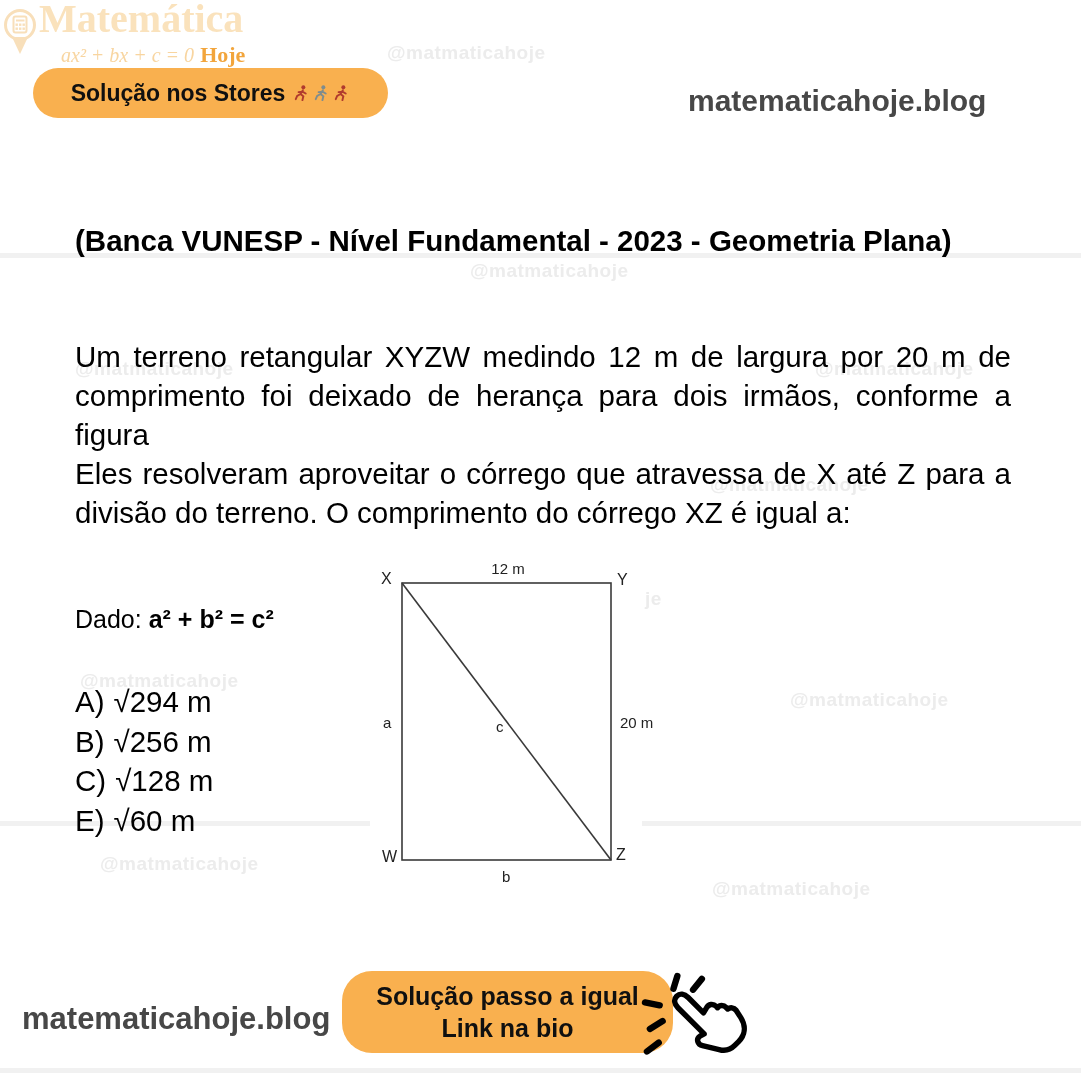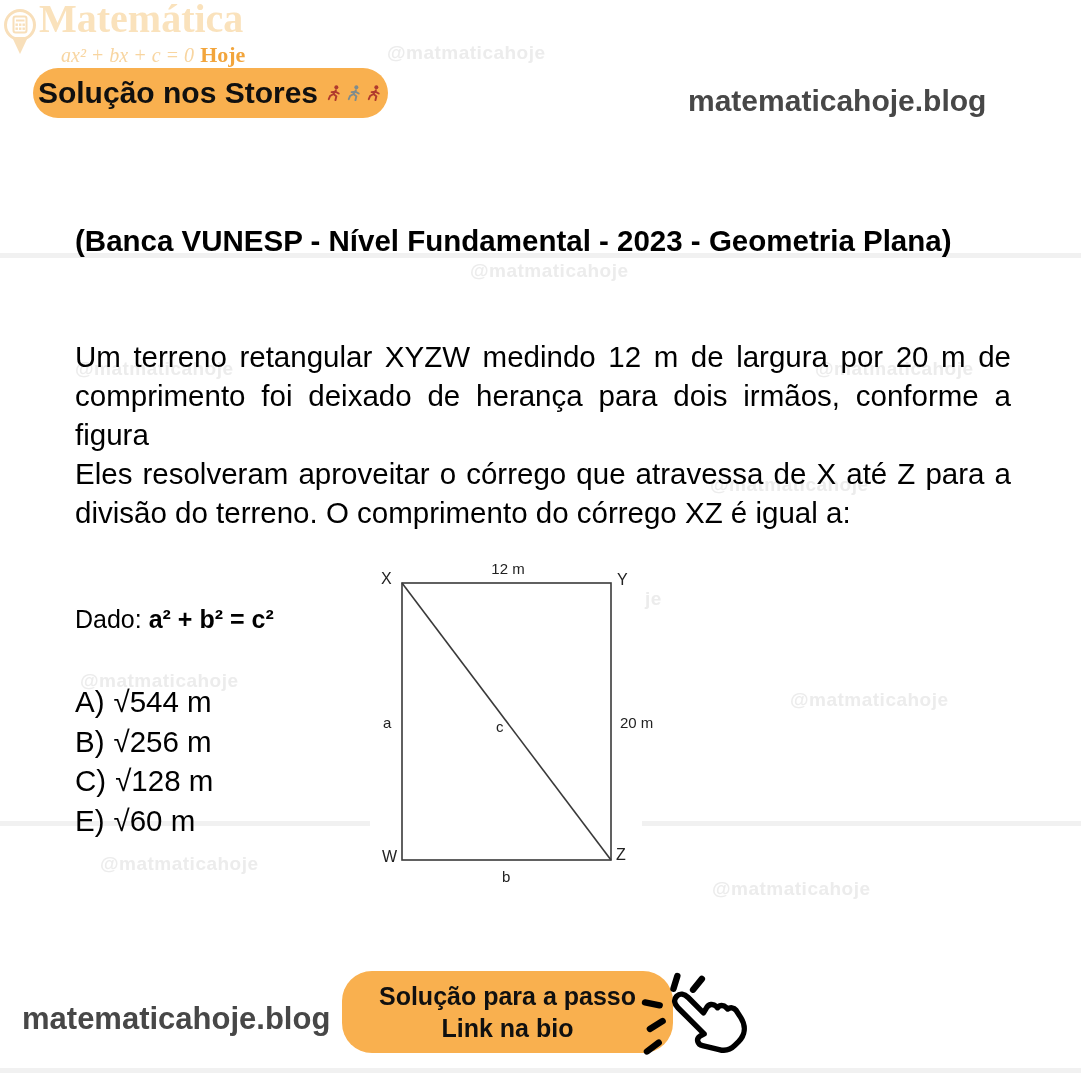--- a/index.html
+++ b/index.html
@@ -18,21 +18,21 @@
   .logo-title{font-family:"Liberation Serif",serif;font-weight:bold;font-size:40px;line-height:30px;
       color:var(--brand-cream,#FAE2BC);}
   .logo-row{display:flex;align-items:baseline;gap:6px;margin-top:-2px;margin-left:22px;}
   .logo-formula{font-family:"Liberation Serif",serif;font-style:italic;font-size:20px;color:#F8D5A0;margin-top:12px;}
   .logo-hoje{font-family:"Liberation Serif",serif;font-weight:bold;font-size:22px;color:var(--brand-orange,#F2A53C);}
 
   
   .btn-top{position:absolute;left:33px;top:68px;width:355px;height:50px;border-radius:25px;
       background:var(--accent-orange,#F9B04F);display:flex;align-items:center;justify-content:center;
       gap:3px;z-index:3;cursor:pointer;}
-  .btn-top .label{font-weight:bold;font-size:30px;color:#101010;}
+  .btn-top .label{font-weight:bold;font-size:23px;color:#101010;}
   .runners{display:flex;align-items:center;gap:1px;margin-left:3px;}
 
   .site-top{position:absolute;left:688px;top:84px;font-size:30px;font-weight:bold;
       color:var(--site-gray,#474747);z-index:3;}
   .site-bottom{position:absolute;left:22px;top:1001px;font-size:31px;font-weight:bold;
       color:var(--site-gray,#474747);z-index:3;}
 
   
   .header-text{position:absolute;left:75px;top:221px;width:936px;font-size:29.5px;font-weight:bold;
       line-height:39px;text-align:justify;color:#000;z-index:3;}
@@ -130,21 +130,21 @@
   <div class="header-text">(Banca VUNESP - Nível Fundamental - 2023 - Geometria Plana)</div>
 
   <div class="body-text">
     <p>Um terreno retangular XYZW medindo 12 m de largura por 20 m de comprimento foi deixado de herança para dois irmãos, conforme a figura</p>
     <p>Eles resolveram aproveitar o córrego que atravessa de X até Z para a divisão do terreno. O comprimento do córrego XZ é igual a:</p>
   </div>
 
   <div class="dado"><span>Dado: </span><b>a² + b² = c²</b></div>
 
   <div class="options">
-    <div class="opt"><span class="olabel">A)</span><span>√544 m</span></div>
+    <div class="opt"><span class="olabel">A)</span><span>√294 m</span></div>
     <div class="opt"><span class="olabel">B)</span><span>√256 m</span></div>
     <div class="opt"><span class="olabel">C)</span><span>√128 m</span></div>
     <div class="opt"><span class="olabel">E)</span><span>√60 m</span></div>
   </div>
 
   <div class="figure">
     <svg width="285" height="348" viewBox="0 0 285 348">
       <rect x="0" y="0" width="272" height="348" fill="#fff"></rect>
       <rect x="32" y="35" width="209" height="277" fill="#fff" stroke="#3A3A3A" stroke-width="1.6"></rect>
       <line x1="32" y1="35" x2="241" y2="312" stroke="#3A3A3A" stroke-width="1.6"></line>
@@ -160,21 +160,21 @@
         <text x="13" y="180">a</text>
         <text x="126" y="184">c</text>
         <text x="132" y="334">b</text>
       </g>
     </svg>
   </div>
 
   <div class="site-bottom">matematicahoje.blog</div>
 
   <div class="btn-bottom">
-    <div>Solução para a passo</div>
+    <div>Solução passo a igual</div>
     <div>Link na bio</div>
   </div>
 
   <svg class="hand" width="118" height="104" viewBox="0 0 120 106">
     <g stroke="#000" stroke-width="6.5" stroke-linecap="round">
       <line x1="41" y1="3" x2="37" y2="16"></line>
       <line x1="66" y1="6" x2="57" y2="17"></line>
       <line x1="8" y1="30" x2="23" y2="33"></line>
       <line x1="13" y1="57" x2="26" y2="49"></line>
       <line x1="10" y1="80" x2="22" y2="71"></line>

